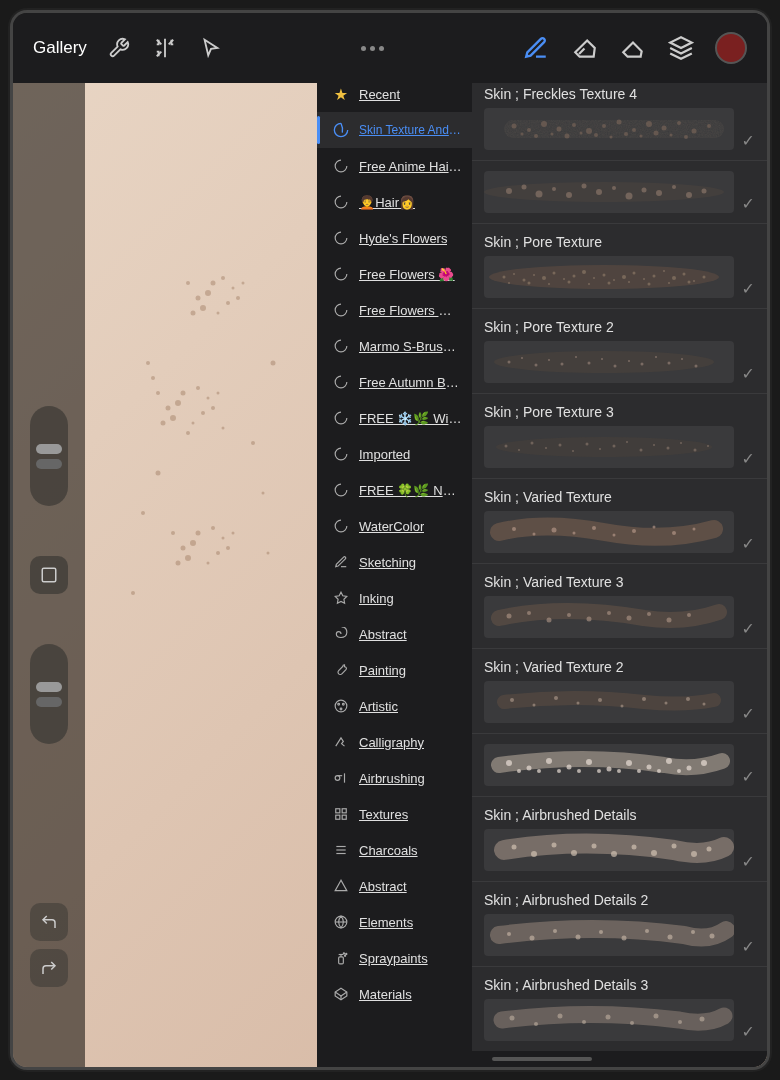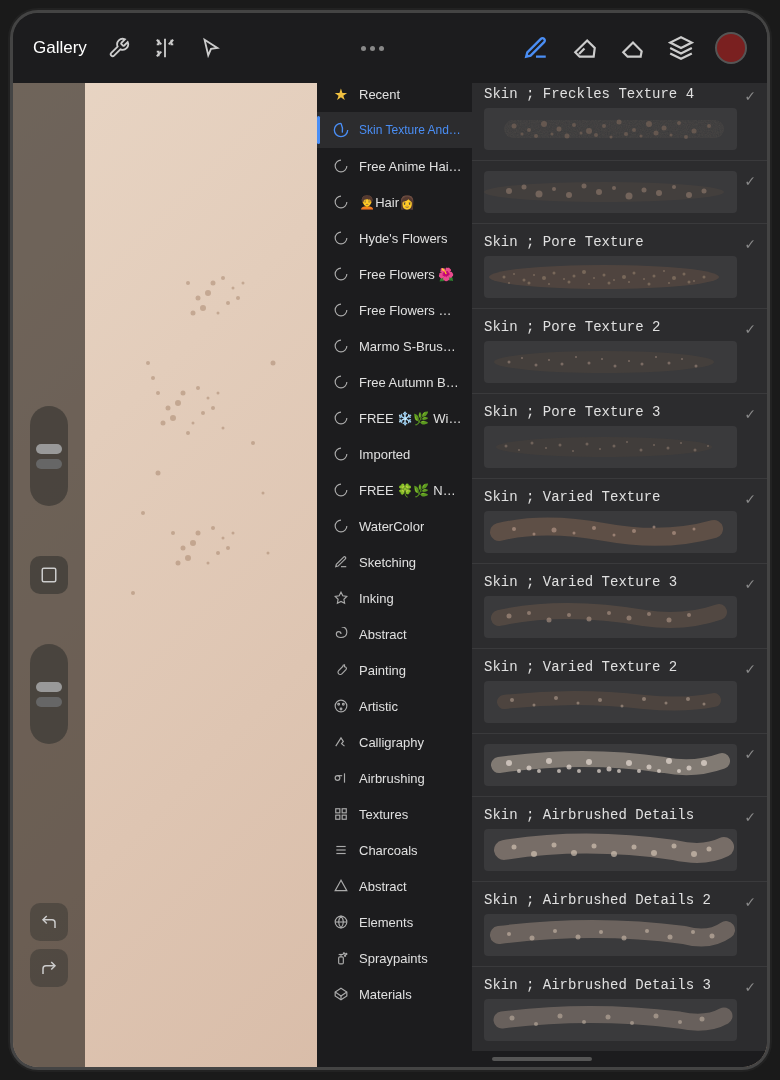--- a/index.html
+++ b/index.html
@@ -10,21 +10,21 @@
       font-family: -apple-system, BlinkMacSystemFont, 'SF Pro Display', 'Helvetica Neue', sans-serif;
       overflow: hidden;
       display: flex;
       align-items: center;
       justify-content: center;
     }
     .device {
       width: 760px;
       height: 1060px;
       background: #2c2c2c;
-      border-radius: 28px;
+      border-radius: 17px;
       overflow: hidden;
       position: relative;
       border: 3px solid #444;
       box-shadow: 0 0 0 2px #222, inset 0 0 20px rgba(0,0,0,0.5);
     }
     
     .top-bar {
       position: absolute;
       top: 0; left: 0; right: 0;
       height: 70px;
@@ -151,41 +151,41 @@
       align-items: center;
       justify-content: center;
       flex-shrink: 0;
     }
     .category-label {
       font-size: 13px;
       color: #e0e0e0;
       white-space: nowrap;
       overflow: hidden;
       text-overflow: ellipsis;
+      text-decoration: underline;
     }
     .category-item.active .category-label {
       color: #fff;
     }
 
     
     .brush-list {
       flex: 1;
       overflow-y: auto;
       scrollbar-width: none;
       background: #2c2c2e;
     }
     .brush-list::-webkit-scrollbar { display: none; }
     .brush-item {
       padding: 10px 12px;
       border-bottom: 1px solid #3a3a3c;
       display: flex;
-      align-items: flex-start;
+      align-items: flex-end;
       justify-content: space-between;
       cursor: pointer;
-      font-family: Liberation Mono, monospace;
     }
     .brush-item:last-child { border-bottom: none; }
     .brush-info {
       flex: 1;
     }
     .brush-name {
       color: #e0e0e0;
       font-size: 14px;
       font-weight: 400;
       margin-bottom: 6px;

